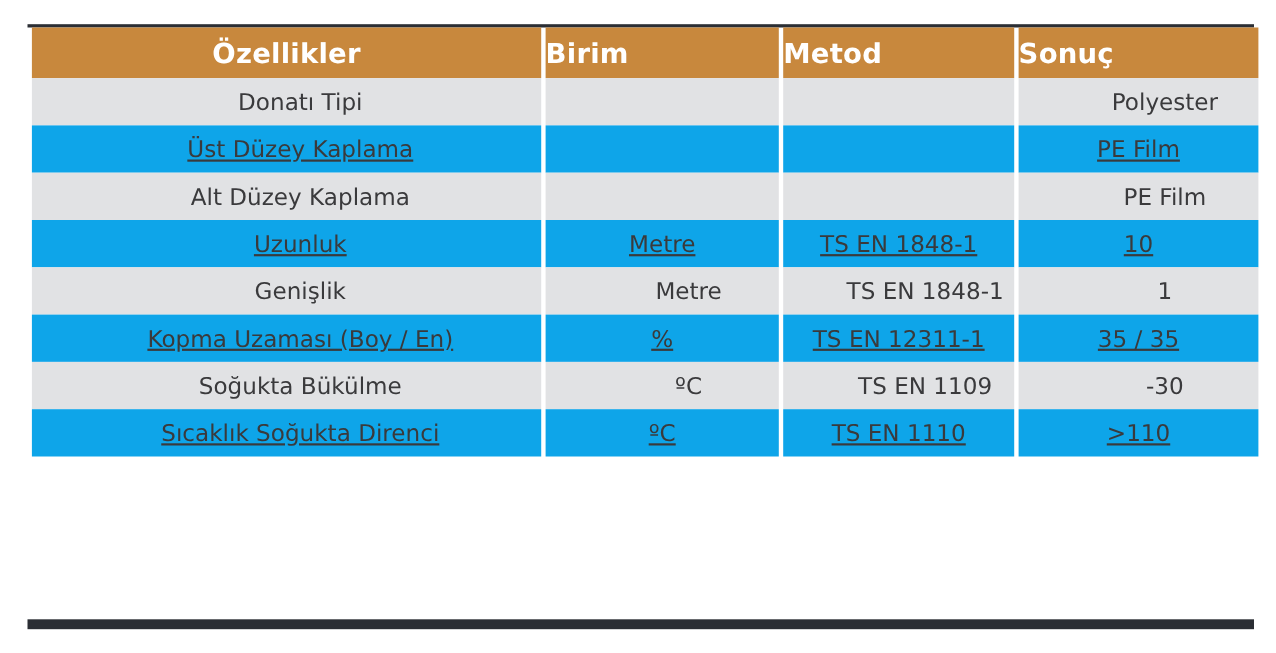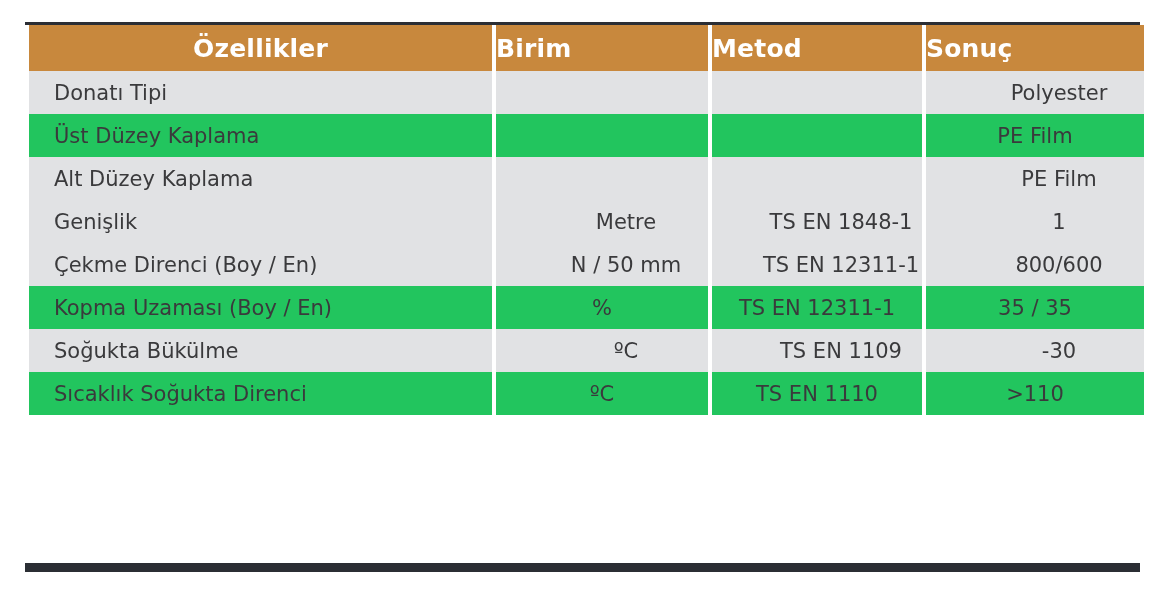--- a/index.html
+++ b/index.html
@@ -75,24 +75,24 @@
   }
 
   
   .spec-table tbody tr td {
     height: 43px;
     font-size: 21px;
     color: #3a3a3c;
     font-weight: normal;
   }
   .spec-table tbody tr.row-dark td { background: #e1e2e4; padding-left: 48px; }
-  .spec-table tbody tr.row-light td { background: #22c55e; }
+  .spec-table tbody tr.row-light td { background: #0ea5e9; text-decoration: underline; }
 
   .cell-feature {
-    text-align: left;
+    text-align: center;
     padding-left: 25px !important;
   }
   .cell-unit,
   .cell-method,
   .cell-result {
     text-align: center;
   }
 
   
   col.w-features { width: 463px; }
@@ -134,31 +134,31 @@
           <td class="cell-unit"></td>
           <td class="cell-method"></td>
           <td class="cell-result">PE Film</td>
         </tr>
         <tr class="row-dark">
           <td class="cell-feature">Alt Düzey Kaplama</td>
           <td class="cell-unit"></td>
           <td class="cell-method"></td>
           <td class="cell-result">PE Film</td>
         </tr>
+        <tr class="row-light">
+          <td class="cell-feature">Uzunluk</td>
+          <td class="cell-unit">Metre</td>
+          <td class="cell-method">TS EN 1848-1</td>
+          <td class="cell-result">10</td>
+        </tr>
         <tr class="row-dark">
           <td class="cell-feature">Genişlik</td>
           <td class="cell-unit">Metre</td>
           <td class="cell-method">TS EN 1848-1</td>
           <td class="cell-result">1</td>
-        </tr>
-        <tr class="row-dark">
-          <td class="cell-feature">Çekme Direnci (Boy / En)</td>
-          <td class="cell-unit">N / 50 mm</td>
-          <td class="cell-method">TS EN 12311-1</td>
-          <td class="cell-result">800/600</td>
         </tr>
         <tr class="row-light">
           <td class="cell-feature">Kopma Uzaması (Boy / En)</td>
           <td class="cell-unit">%</td>
           <td class="cell-method">TS EN 12311-1</td>
           <td class="cell-result">35 / 35</td>
         </tr>
         <tr class="row-dark">
           <td class="cell-feature">Soğukta Bükülme</td>
           <td class="cell-unit">ºC</td>

